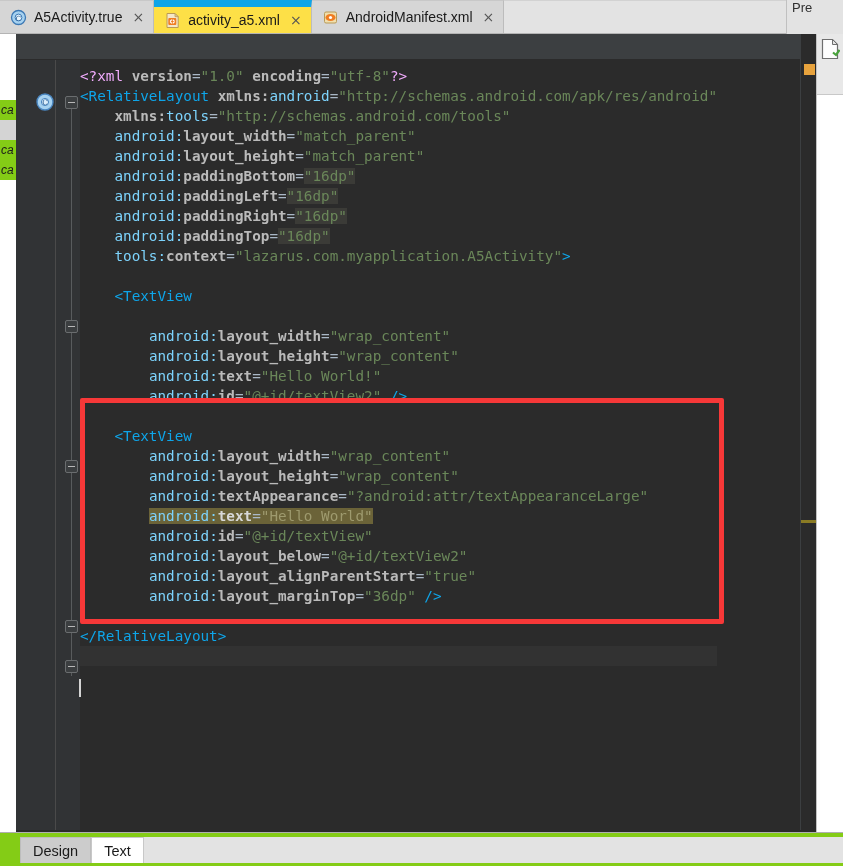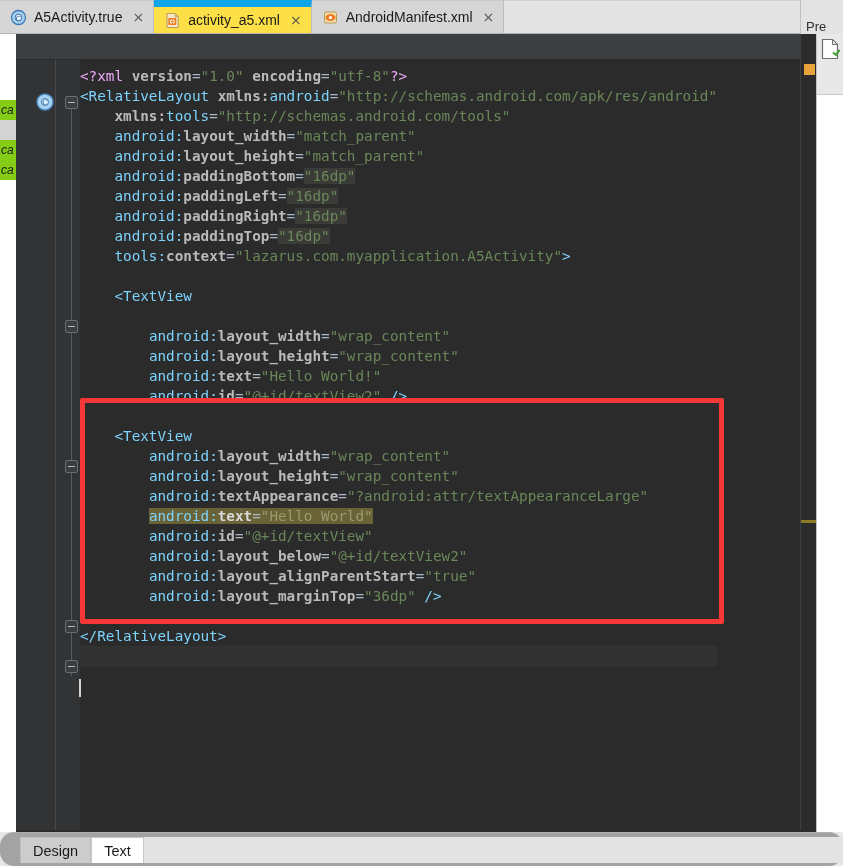--- a/index.html
+++ b/index.html
@@ -61,25 +61,25 @@
     border-top: 1px solid #d2d2d2;
   }
 
   
   .ic { width: 17px; height: 17px; display: block; flex: none; }
 
   
   .right-head {
     position: absolute;
     right: 0; top: 0;
-    width: 43px; height: 34px;
+    width: 57px; height: 34px;
     background: #e3e3e3;
     border-left: 1px solid #c0c0c0;
     display: flex;
-    align-items: flex-end;
+    align-items: flex-start;
     padding-left: 5px;
     font-size: 13px;
     color: #303030;
     overflow: hidden;
     margin-left: 16px;
   }
 
   
   .left-strip {
     position: absolute;
@@ -175,21 +175,21 @@
     font-family: "DejaVu Sans Mono", monospace;
     font-size: 14.3px;
     line-height: 20px;
     color: #a9b7c6;
     white-space: pre;
   }
   .ln { display: block; height: 20px; padding-left: 0; }
   .ln.current { background: #323232; }
 
   
-  .t-tag      { color: #7dd3fc; text-align: right; }
+  .t-tag      { color: #0ea5e9; text-align: right; }
   .t-attr     { color: #bababa; font-weight: bold; }
   .t-ns       { color: #7dd3fc; }
   .t-val      { color: #6a8759; }
   .t-punct    { color: #a9b7c6; }
   .t-pi       { color: #f0abfc; }
   .hl-ident   { background: #3b3b37; }
   .hl-find    { background: #6b6338; color: #d9d2a8; }
 
   
   .redbox {
@@ -251,26 +251,25 @@
     position: absolute;
     left: 3px; top: 4px;
     width: 20px; height: 22px;
   }
 
   
   .bottombar {
     position: absolute;
     left: 0; bottom: 0;
     width: 843px; height: 34px;
-    background: #a3a3a3;
+    background: #84cc16;
     border-top: 1px solid #b0b0b0;
     display: flex;
     align-items: center;
     padding-left: 20px;
-    border-radius: 14px;
   }
   .btab {
     height: 26px;
     line-height: 26px;
     padding: 0 12px;
     font-size: 14.5px;
     color: #1a1a1a;
     background: #cccccc;
     border: 1px solid #bdbdbd;
     border-bottom: none;

